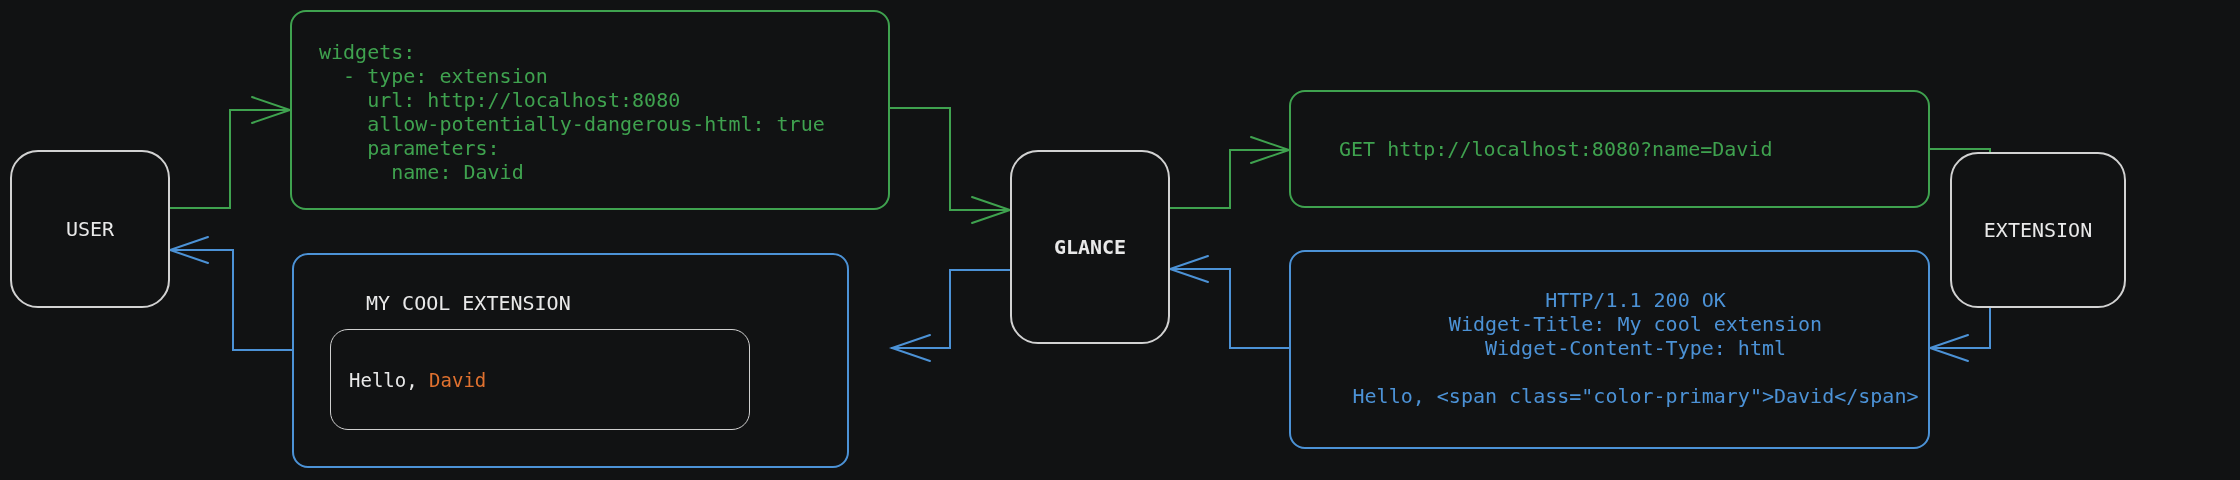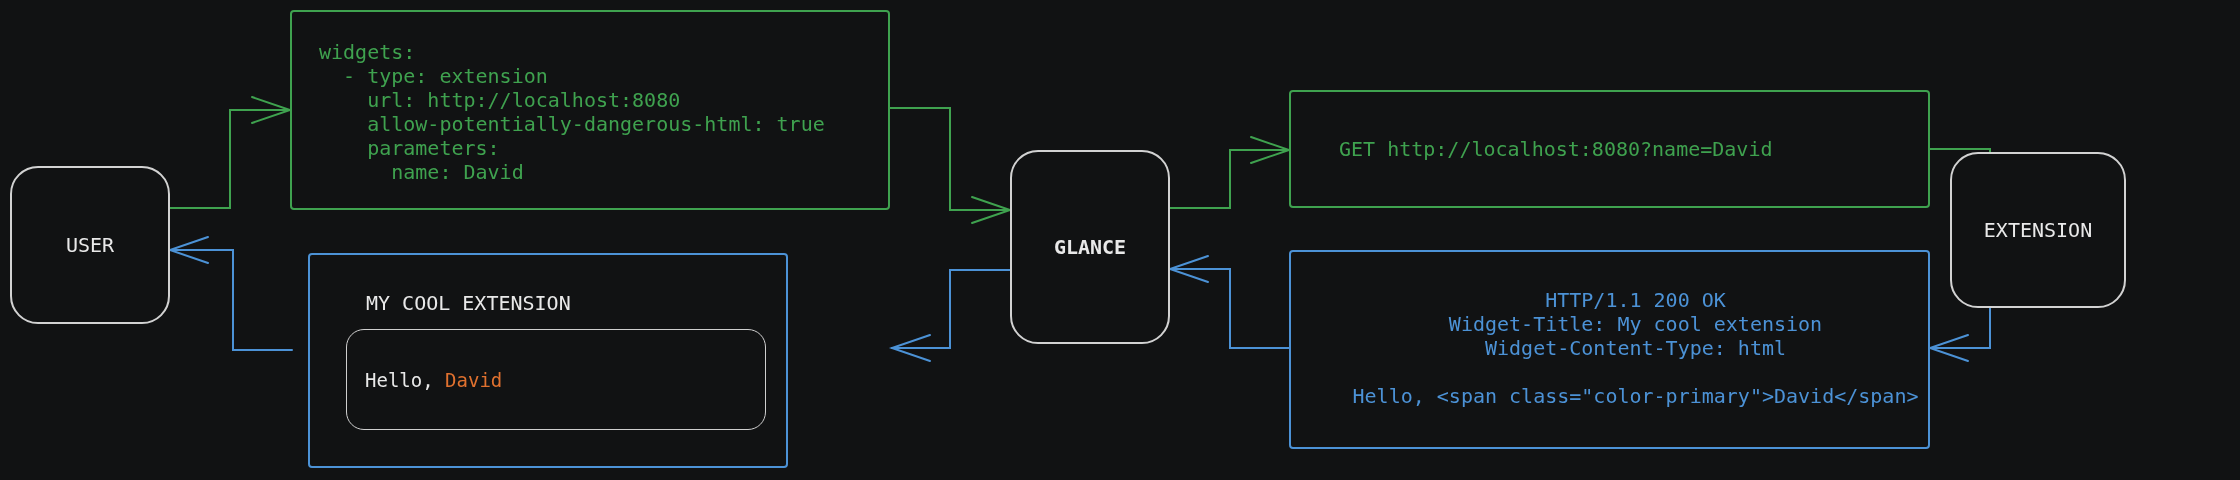--- a/index.html
+++ b/index.html
@@ -40,45 +40,45 @@
     position:absolute;
     border:2px solid var(--node-border);
     border-radius:28px;
     display:flex;
     align-items:center;
     justify-content:center;
     font-size:20px;
     color:var(--text);
     background:var(--background);
   }
-  .node-user{left:10px;top:150px;width:160px;height:158px;margin-top:16px;}
+  .node-user{left:10px;top:150px;width:160px;height:158px;}
   .node-glance{left:1010px;top:150px;width:160px;height:194px;font-weight:bold;}
   .node-extension{left:1950px;top:152px;width:176px;height:156px;}
   .box{
     position:absolute;
-    border-radius:4px;
+    border-radius:16px;
     border:2px solid;
     background:var(--background);
   }
   .box-green{border-color:var(--green);color:var(--green);}
   .box-blue{border-color:var(--blue);color:var(--blue);}
   .box pre{
     margin:0;
     font-family:inherit;
     font-size:20px;
     line-height:24px;
     white-space:pre;
   }
   .box-config{left:290px;top:10px;width:600px;height:200px;}
   .box-config pre{padding:28px 0 0 27px;}
   .box-request{left:1289px;top:90px;width:641px;height:118px;display:flex;align-items:center;}
   .box-request pre{padding-left:48px;}
   .box-response{left:1289px;top:250px;width:641px;height:199px;text-align:center;}
   .box-response pre{padding:36px 0 0 52px;}
-  .box-widget{left:308px;top:253px;width:480px;height:215px;}
+  .box-widget{left:292px;top:253px;width:557px;height:215px;padding-left:16px;}
   .widget-title{
     margin:36px 0 0 56px;
     font-size:20px;
     line-height:24px;
     color:var(--text);
   }
   .widget-card{
     position:absolute;
     left:36px;top:74px;width:420px;height:101px;
     border:1.5px solid var(--card-border);

